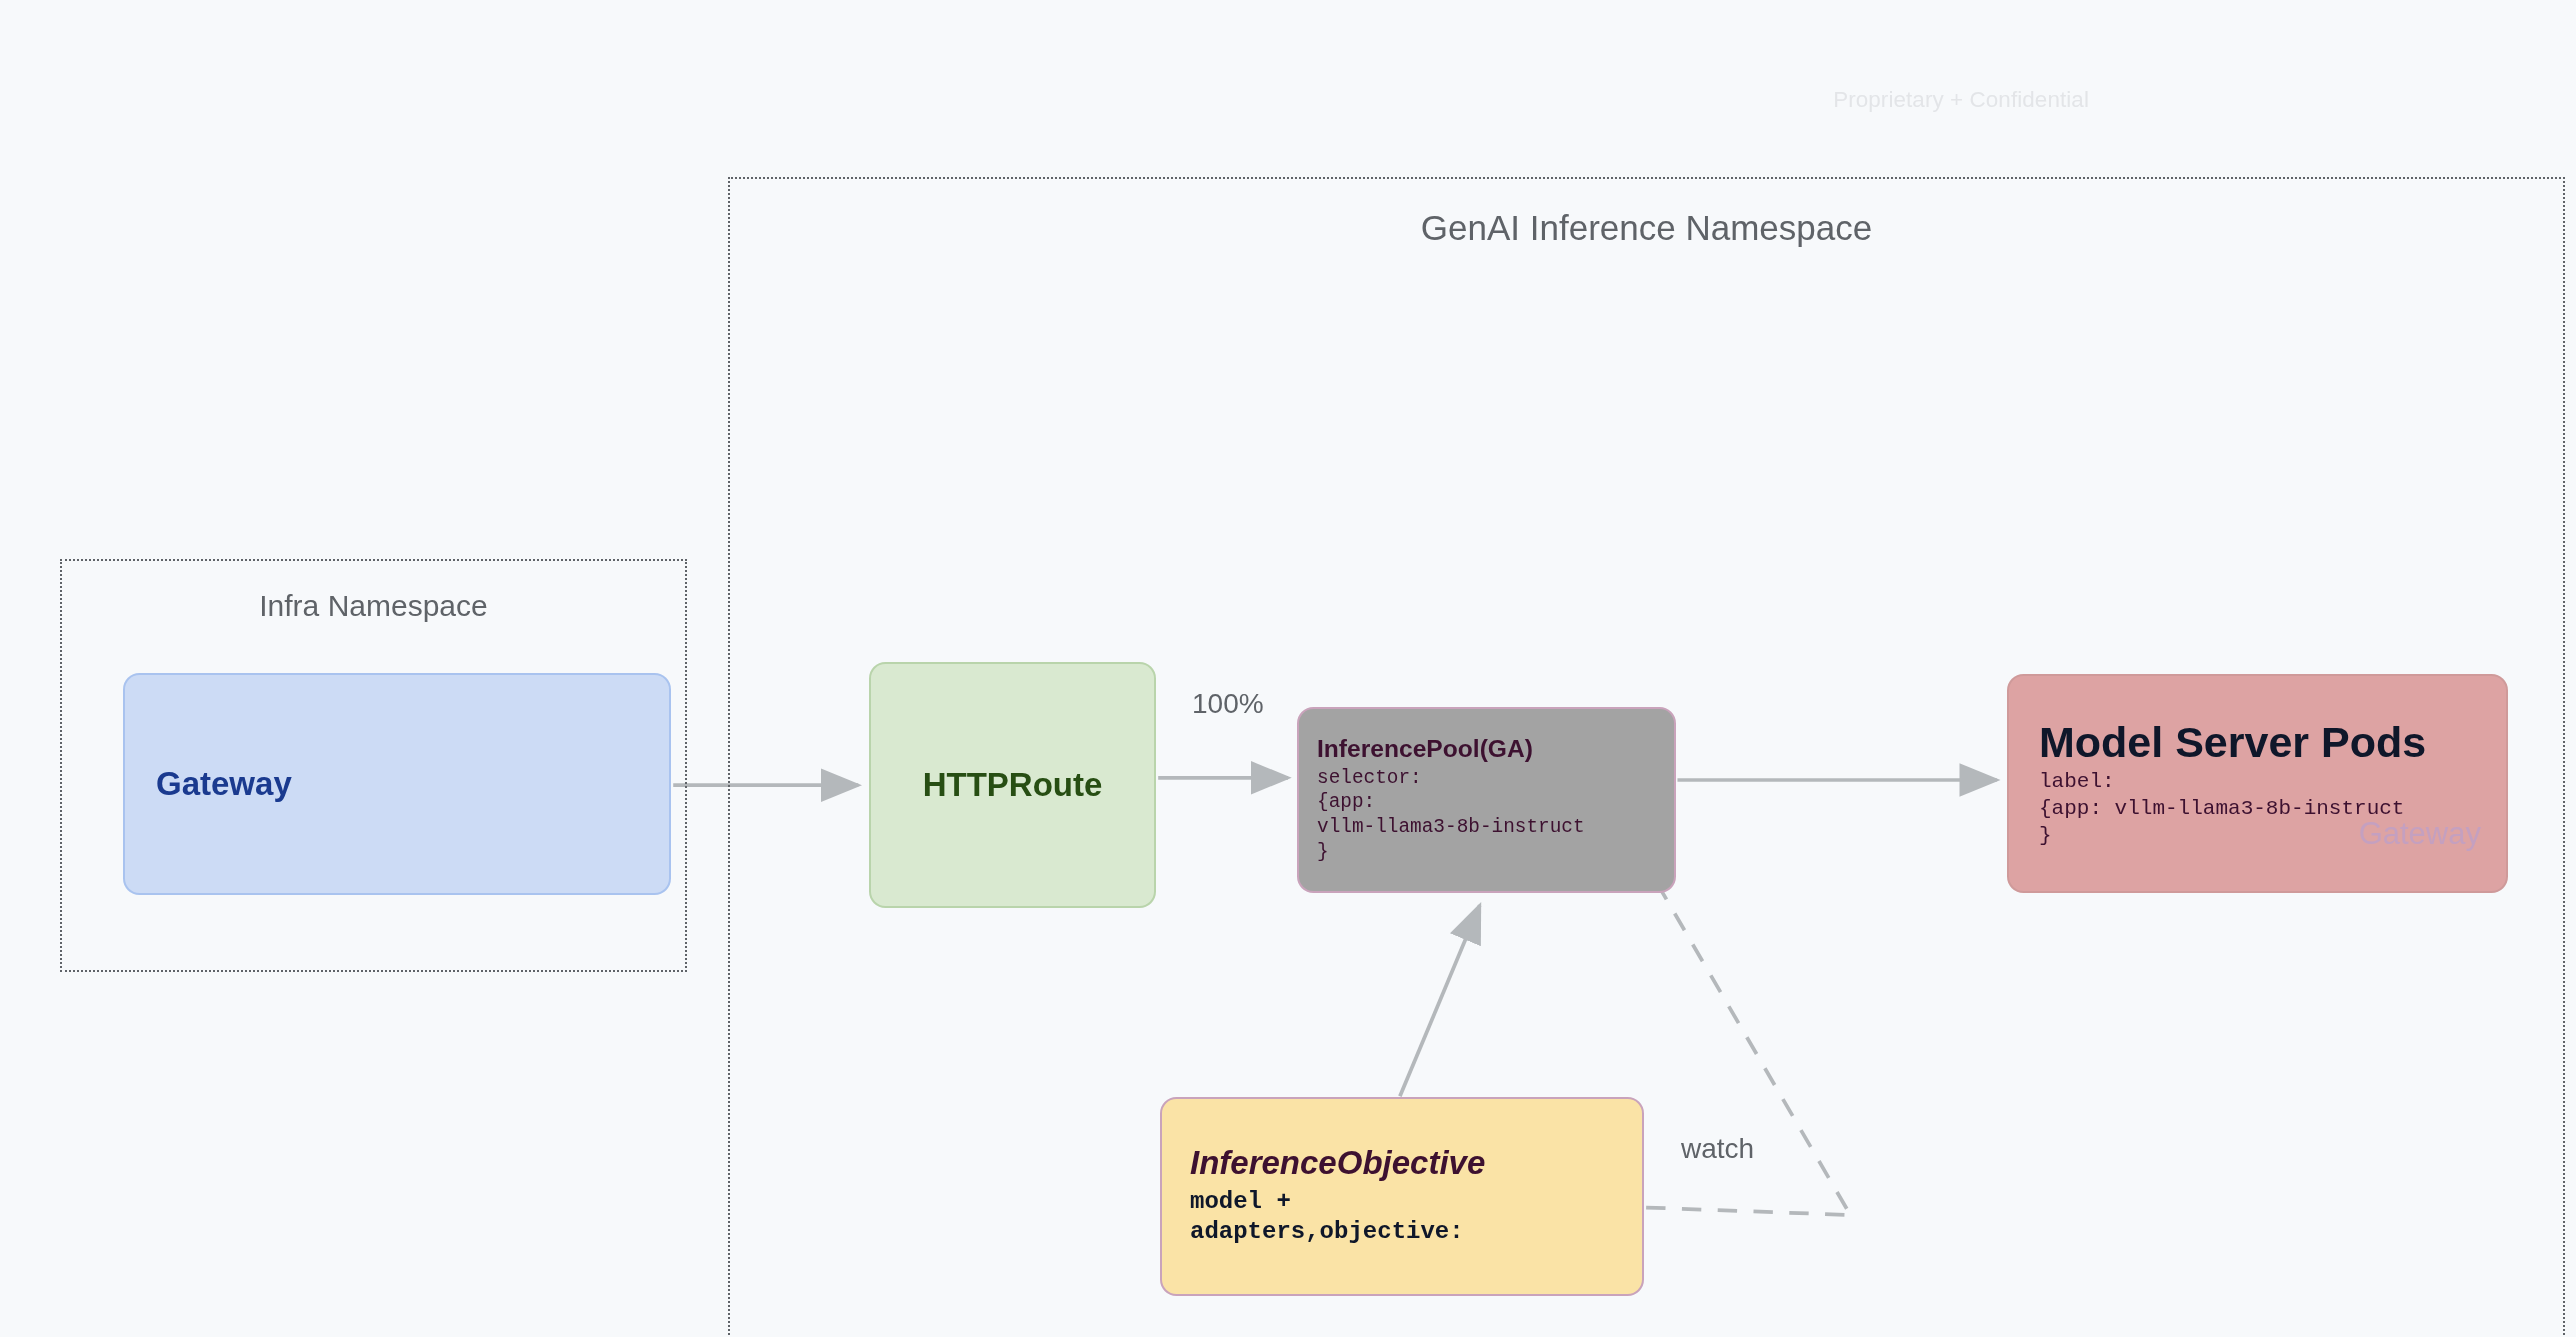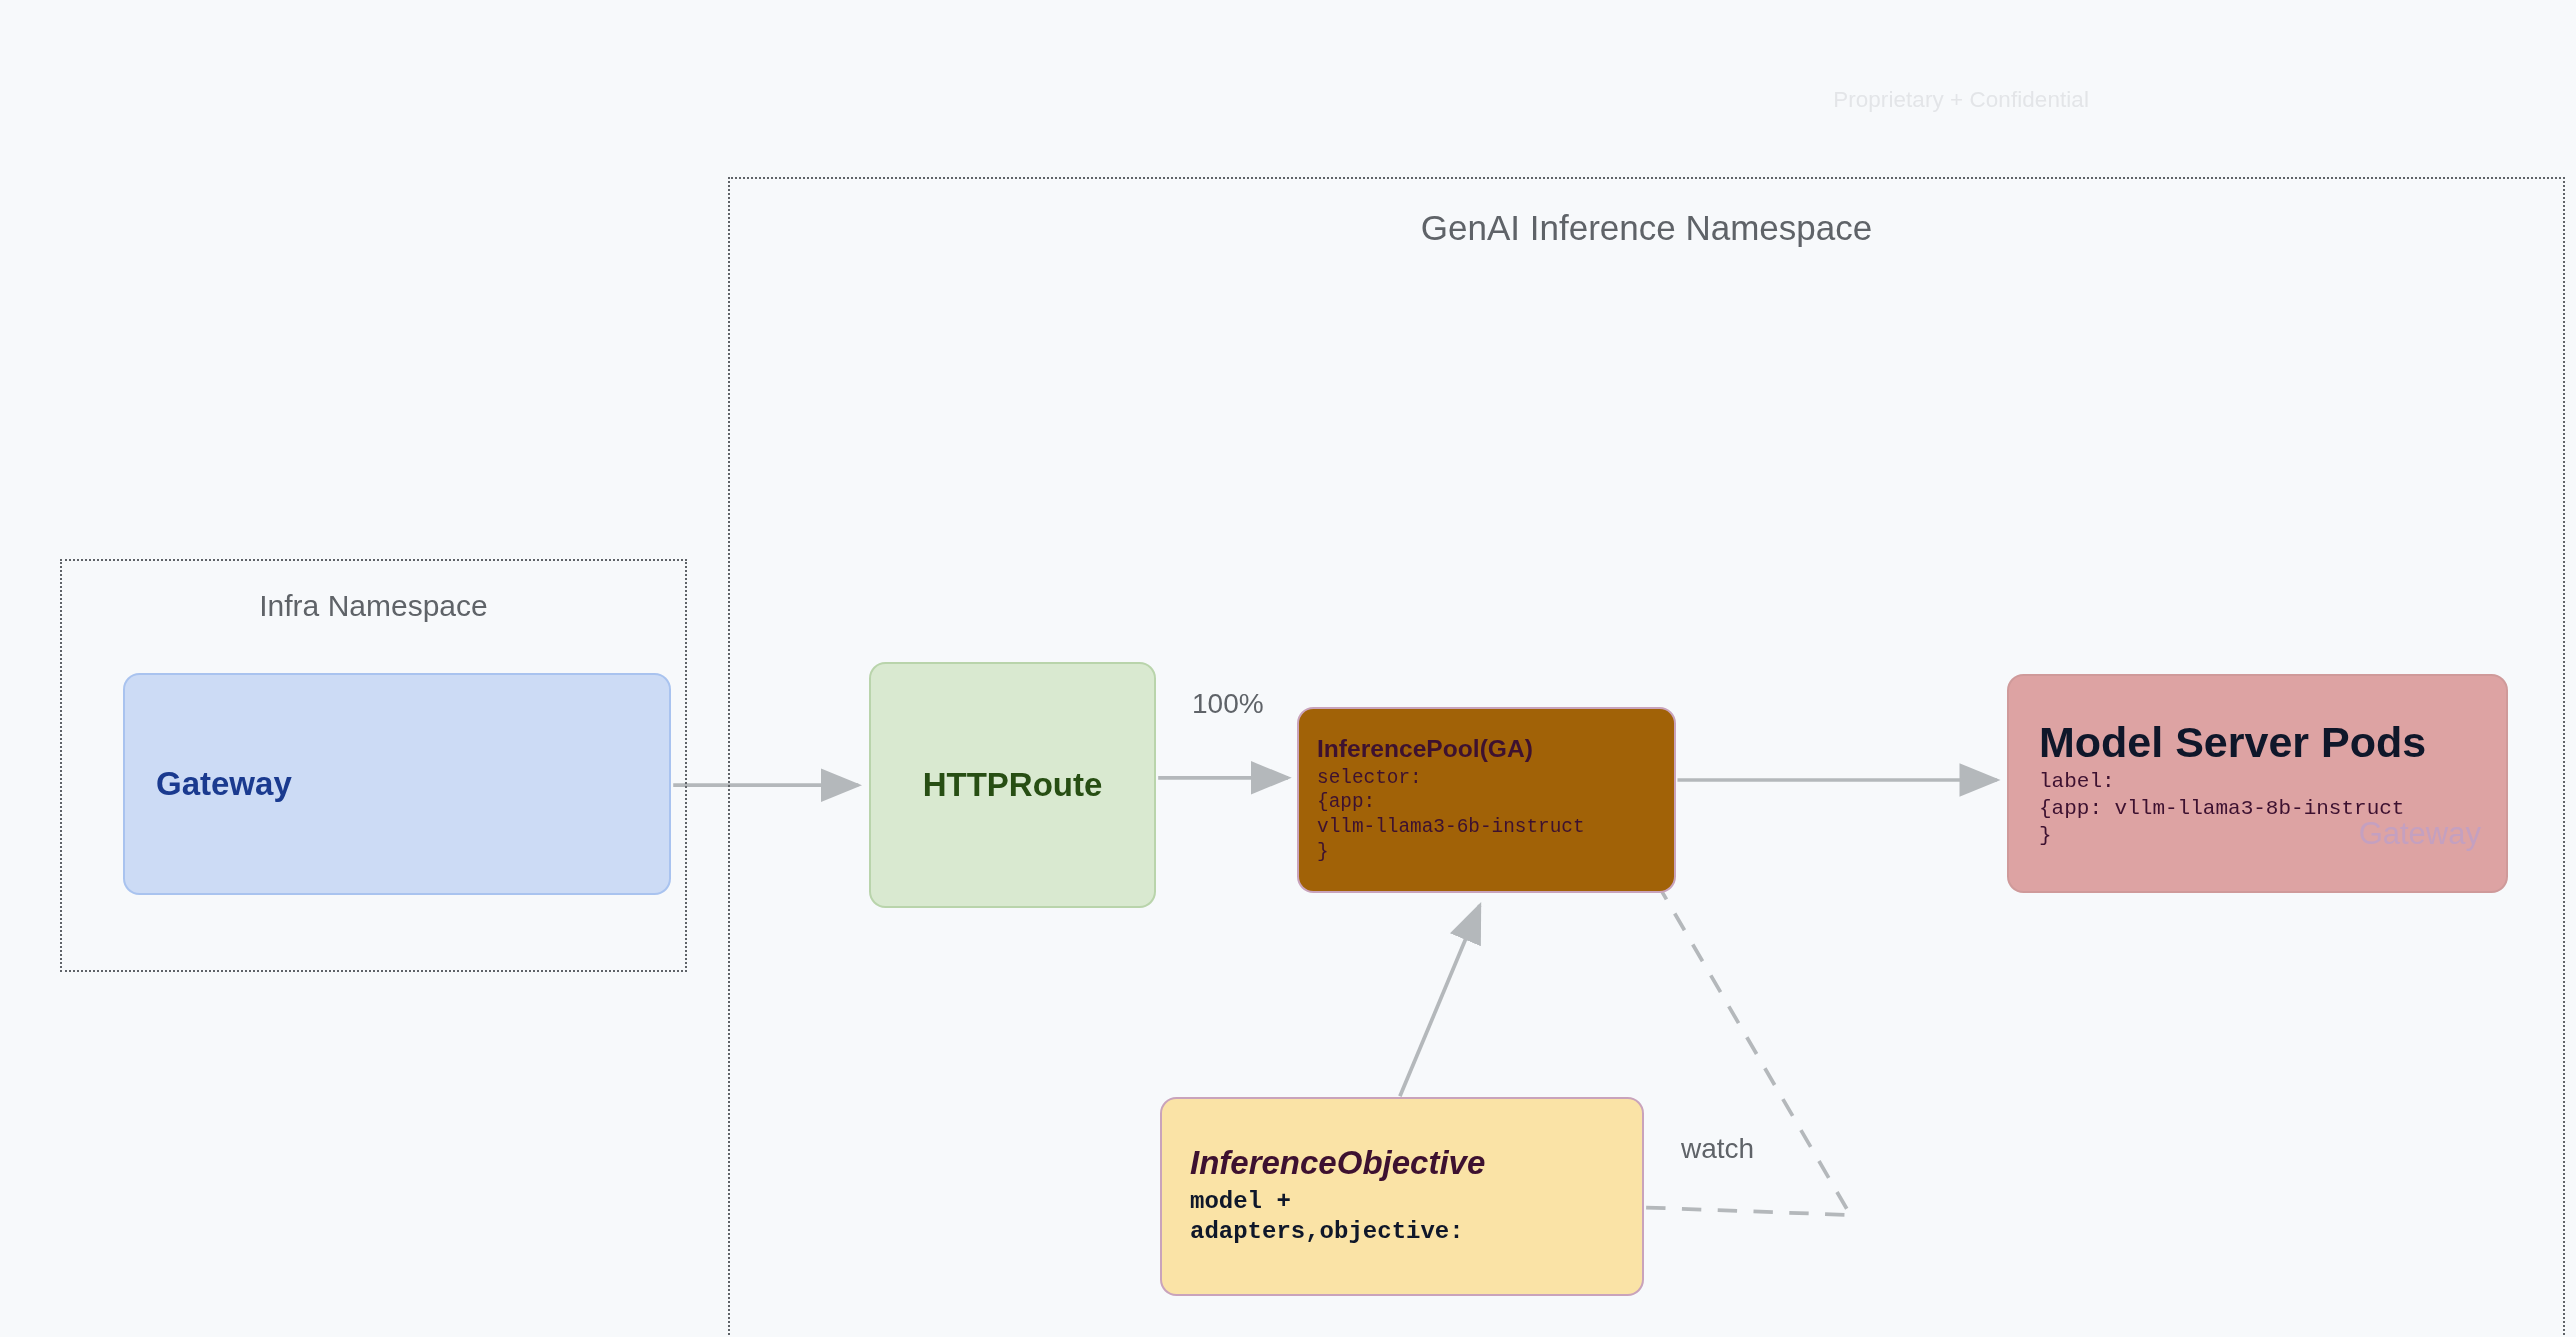--- a/index.html
+++ b/index.html
@@ -72,21 +72,21 @@
   #node-httproute{
     left:869px;top:646px;width:287px;height:246px;
     background:#d9e9d0;border:2.2px solid #b9d4ab;
     padding:8px 0;align-items:center;
   }
   #node-httproute .title{font-size:33px;color:#274e13;}
 
   
   #node-inferencepool{
     left:1297px;top:691px;width:379px;height:186px;
-    background:#a16207;border:2.2px solid #c9a3bb;
+    background:#a3a3a3;border:2.2px solid #c9a3bb;
     padding:8px 18px;
   }
   #node-inferencepool .title{font-size:24.6px;color:#3d1130;margin-bottom:3px;}
   #node-inferencepool .mono{font-size:19.4px;color:#3d1130;}
 
   
   #node-modelserver{
     left:2007px;top:658px;width:501px;height:219px;
     background:#dda3a3;border:2.2px solid #cf9a9a;
     padding:0 30px;position:absolute;
@@ -179,21 +179,21 @@
   </div>
 
   <div class="node" id="node-httproute">
     <div class="title">HTTPRoute</div>
   </div>
 
   <div class="node" id="node-inferencepool">
     <div class="title">InferencePool(GA)</div>
     <div class="mono">selector:
 {app:
-vllm-llama3-6b-instruct
+vllm-llama3-8b-instruct
 }</div>
   </div>
 
   <div class="node" id="node-modelserver">
     <div class="title">Model Server Pods</div>
     <div class="mono">label:
 {app: vllm-llama3-8b-instruct
 }</div>
     <div class="stamp">Gateway</div>
   </div>

